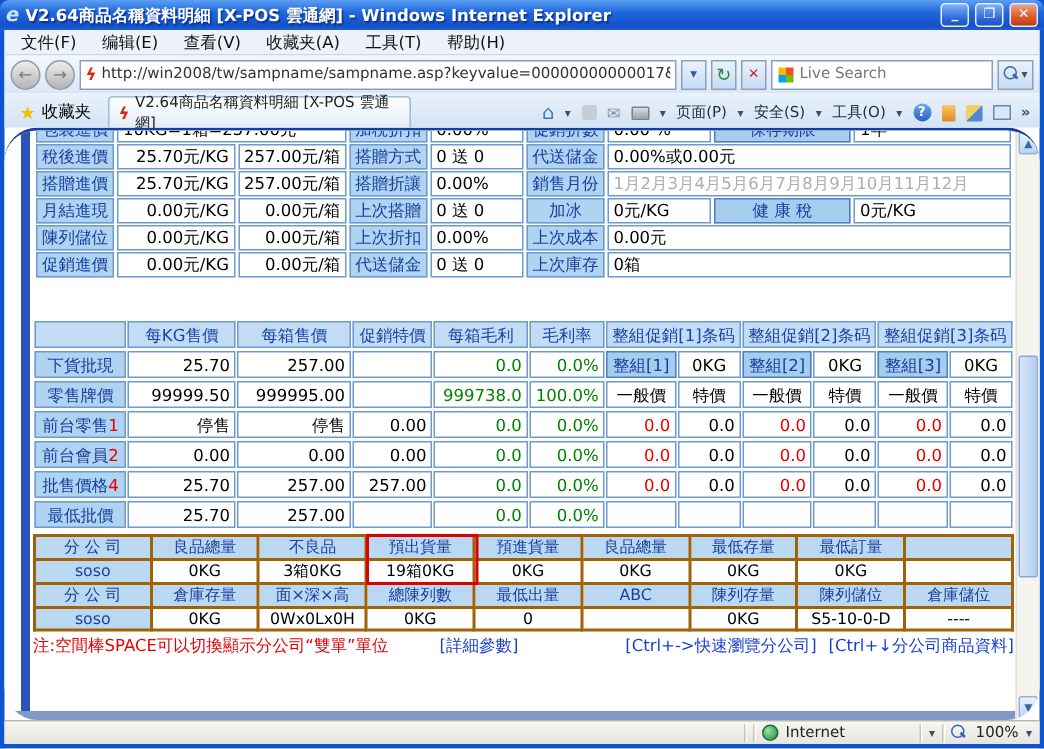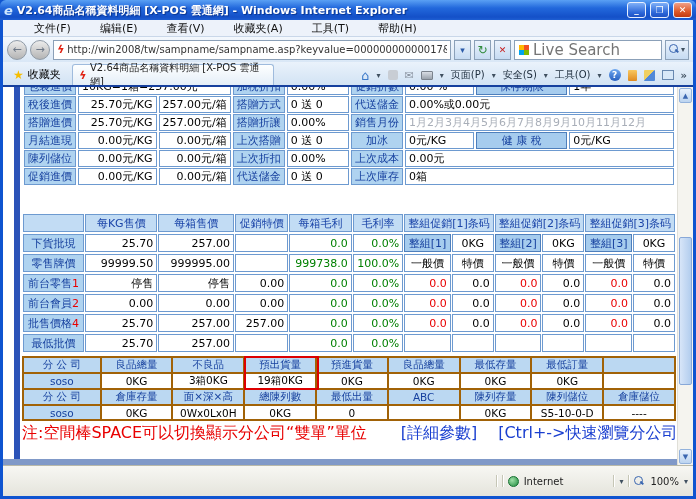--- a/index.html
+++ b/index.html
@@ -11,33 +11,33 @@
   .titlebar { height:20px; background:linear-gradient(180deg,#5AA0F4 0%,#2268DC 40%,#1450C8 85%,#1E5ED2 100%); border-radius:6px 6px 0 0; display:flex; align-items:center; padding:0 4px; gap:4px; flex:0 0 auto; }
   .ie-logo { color:#CDE6FF; font-weight:bold; font-style:italic; font-size:13px; line-height:1; }
   .title-text { color:#fff; font-weight:bold; font-size:11px; text-shadow:1px 1px 1px #08338F; flex:1; white-space:nowrap; overflow:hidden; }
   .tb-btn { width:19px; height:16px; border-radius:3px; font-size:9px; color:#fff; display:flex; align-items:center; justify-content:center; border:1px solid #E8F0FF; font-weight:bold; line-height:1; }
   .tb-minmax { background:linear-gradient(180deg,#7FB0F8,#2B66D8 70%,#1E52C4); }
   .tb-close { background:linear-gradient(180deg,#F0A088,#DE5A2A 60%,#C23A10); }
 
   
   .frame { flex:1; display:flex; flex-direction:column; border-left:3px solid #0F54D0; border-right:3px solid #0F54D0; border-bottom:3px solid #0F54D0; background:#fff; min-height:0; }
 
-  .menubar { height:17px; background:#EDF2FA; border-bottom:1px solid #C9D7E9; display:flex; align-items:center; padding:0 24px; gap:15px; flex:0 0 auto; }
+  .menubar { height:17px; background:#EDF2FA; border-bottom:1px solid #C9D7E9; display:flex; align-items:center; padding:0 4px; gap:3px; flex:0 0 auto; }
   .menu-item { padding:1px 7px; color:#111; cursor:default; }
 
   .addressbar { height:25px; background:linear-gradient(#F4F8FD,#D9E7F6); display:flex; align-items:center; padding:0 4px; gap:3px; flex:0 0 auto; }
   .nav-circle { width:20px; height:20px; border-radius:50%; background:linear-gradient(#ECECEC,#B4B4B4); border:1px solid #8F9AA6; color:#6E7887; font-size:11px; display:flex; align-items:center; justify-content:center; line-height:1; }
   .addr-box { flex:1; height:20px; background:#fff; border:1px solid #8BA0B8; display:flex; align-items:center; padding:0 3px; gap:3px; min-width:0; }
   .addr-input { flex:1; border:none; outline:none; font-family:inherit; font-size:10px; color:#333; min-width:0; }
   .mini-btn { width:17px; height:20px; background:linear-gradient(#EAF2FC,#C6DBF2); border:1px solid #8BA0B8; display:flex; align-items:center; justify-content:center; font-size:9px; color:#2A5AA8; }
   .mini-btn.refresh { color:#2E8A3A; font-size:12px; }
   .mini-btn.stop { color:#C81E1E; font-weight:bold; }
   .search-box { width:148px; height:20px; background:#fff; border:1px solid #8BA0B8; display:flex; align-items:center; padding:0 4px; gap:4px; }
   .live-flag { width:10px; height:10px; background:conic-gradient(#F25022 0 25%,#7FBA00 0 50%,#00A4EF 0 75%,#FFB900 0); flex:0 0 auto; }
-  .search-input { flex:1; border:none; outline:none; font-family:inherit; font-size:15px; color:#888; min-width:0; }
+  .search-input { flex:1; border:none; outline:none; font-family:inherit; font-size:10px; color:#888; min-width:0; }
   .search-go { width:24px; height:20px; background:linear-gradient(#EAF2FC,#C6DBF2); border:1px solid #8BA0B8; display:flex; align-items:center; justify-content:center; gap:1px; }
 
   .tabrow { height:23px; background:linear-gradient(#EAF2FB,#D2E3F4); display:flex; align-items:flex-end; padding:0 3px; gap:4px; flex:0 0 auto; }
   .fav-btn { display:flex; gap:4px; align-items:center; height:19px; padding:0 7px; margin-bottom:1px; }
   .star { color:#F6BE00; font-size:12px; line-height:1; }
   .tab { width:202px; height:21px; background:linear-gradient(#FEFFFF,#E4EEF8); border:1px solid #9FBBDD; border-bottom:none; border-radius:3px 3px 0 0; display:flex; align-items:center; gap:4px; padding:0 6px; font-size:10px; color:#222; }
   .bolt { color:#E02010; font-weight:bold; font-size:11px; line-height:1; transform:skewX(-10deg); }
   .cmdbar { margin-left:auto; display:flex; align-items:center; gap:7px; font-size:10px; color:#203040; padding:0 3px 3px 0; }
   .cmd-ic { font-size:11px; line-height:1; }
   .home-ic { color:#3A78C8; font-size:13px; }
@@ -45,21 +45,21 @@
   .mail-ic { color:#8A93A0; }
   .print-ic { width:12px; height:9px; background:linear-gradient(#D8DDE4,#9AA2AC); border:1px solid #7A828C; border-radius:1px; }
   .help-ic { width:12px; height:12px; border-radius:50%; background:linear-gradient(#6FA8F0,#2860C0); color:#fff; font-size:9px; display:flex; align-items:center; justify-content:center; font-weight:bold; }
   .addon1 { width:9px; height:11px; background:linear-gradient(#F8C860,#E08A20); border-radius:1px; }
   .addon2 { width:11px; height:11px; background:linear-gradient(135deg,#F0D060 50%,#5088D8 50%); border-radius:1px; }
   .addon3 { width:12px; height:10px; background:#D8E8F8; border:1px solid #6888B0; }
   .caret { font-size:8px; color:#405060; }
   .chev { font-size:10px; color:#405060; font-weight:bold; }
 
   
-  .page { flex:1; position:relative; background:#fff; border-top:2px solid #16409E; min-height:0; overflow:hidden; }
+  .page { flex:1; position:relative; background:#fff; border-top:2px solid #16409E; min-height:0; overflow:hidden;border-radius:22px; }
   .page-leftbar { position:absolute; left:11px; top:0; bottom:6px; width:6px; background:#2B53B8; }
   .page-bottomband { position:absolute; left:0; right:16px; bottom:0; height:6px; background:#8099C8; }
   .content { position:absolute; left:19px; top:0; right:17px; bottom:6px; overflow:hidden; }
 
   
   .scrollbar { position:absolute; right:0; top:0; bottom:0; width:16px; background:#F5F4EF; border-left:1px solid #E0DFD8; }
   .sb-btn { position:absolute; left:1px; right:1px; height:15px; background:linear-gradient(#E9F2FC,#BCD4F0); border:1px solid #93B2DC; border-radius:2px; color:#3A66B0; font-size:7px; display:flex; align-items:center; justify-content:center; }
   .sb-up { top:1px; } .sb-down { bottom:1px; }
   .sb-thumb { position:absolute; left:1px; right:1px; top:150px; height:148px; background:linear-gradient(90deg,#D7E5F8,#B2CDEE); border:1px solid #88A8D8; border-radius:2px; }
 
@@ -84,28 +84,28 @@
   .t2 td { height:18px; }
   .t2 td.hdr { background:#C2DCF4; color:#1A44A8; text-align:center; }
   .t2 td.dash { text-align:center; letter-spacing:1px; color:#333; }
 
   .t3-wrap { position:relative; margin-top:2px; }
   .t3 { border-collapse:collapse; border-spacing:0; border:2px solid #2E5FA8; }
   .t3 td { height:15px; font-size:10.5px; border:2px solid #a16207; text-align:center; }
   .t3 td.lbl3 { background:#BBD8F2; color:#16409E; }
   .red-overlay { position:absolute; left:222px; top:0; width:75px; height:34px; border:2px solid #DD0000; pointer-events:none; }
 
-  .footnote { display:flex; align-items:center; margin-top:2px; font-size:16px; white-space:nowrap; }
+  .footnote { display:flex; align-items:center; margin-top:2px; font-size:11px; white-space:nowrap; }
   .fn-note { color:#E80000; }
   .fn-link { color:#1A3FD0; cursor:pointer; }
   .fn-detail { margin-left:34px; }
   .fn-ctrl { margin-left:auto; display:flex; gap:8px;padding-left:21px; }
 
   
-  .statusbar { height:31px; background:linear-gradient(#F7F7F3,#E5E4DC); border-top:1px solid #B9B9A9; display:flex; align-items:center; font-size:10px; color:#222; padding:0 5px; gap:5px; flex:0 0 auto; }
+  .statusbar { height:16px; background:linear-gradient(#F7F7F3,#E5E4DC); border-top:1px solid #B9B9A9; display:flex; align-items:center; font-size:10px; color:#222; padding:0 5px; gap:5px; flex:0 0 auto; }
   .sb-sep { width:1px; height:12px; background:#C6C6B6; box-shadow:1px 0 0 #fff; }
   .globe { width:11px; height:11px; border-radius:50%; background:radial-gradient(circle at 35% 35%,#9FE0A8,#1E8A3C); border:1px solid #157030; }
   .mag { width:11px; height:11px; position:relative; }
   .mag::before { content:""; position:absolute; left:0; top:0; width:7px; height:7px; border:1.5px solid #3A66B0; border-radius:50%; }
   .mag::after { content:""; position:absolute; left:6px; top:6px; width:4px; height:1.5px; background:#3A66B0; transform:rotate(45deg); }
 </style>
 </head>
 <body>
 
 <div class="window">

